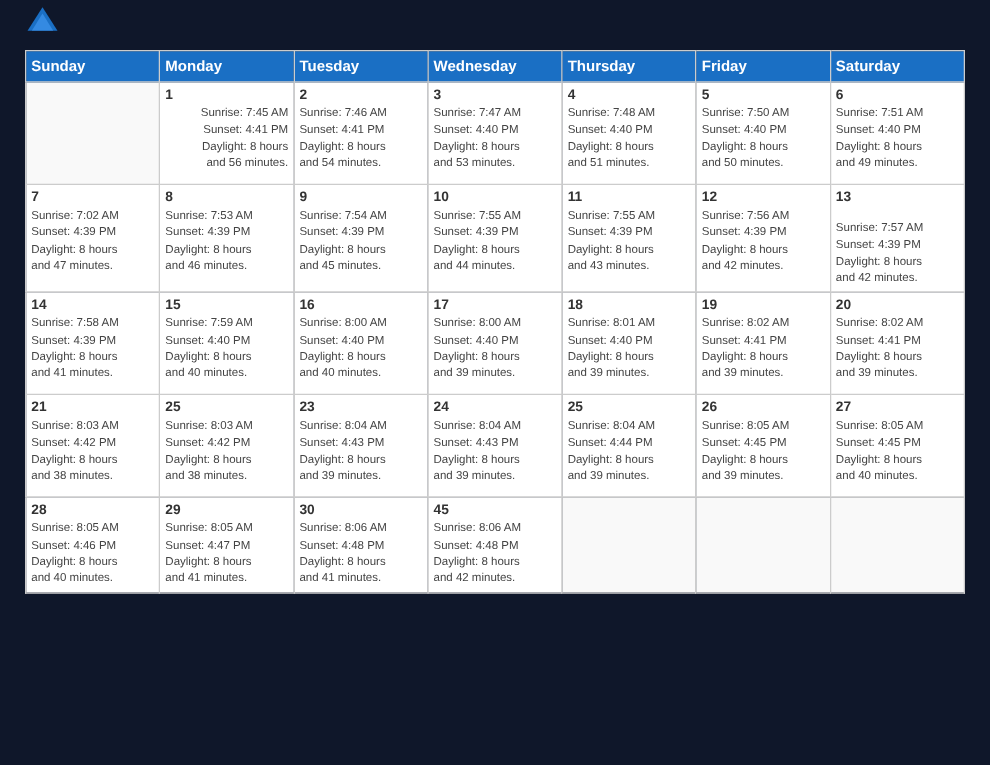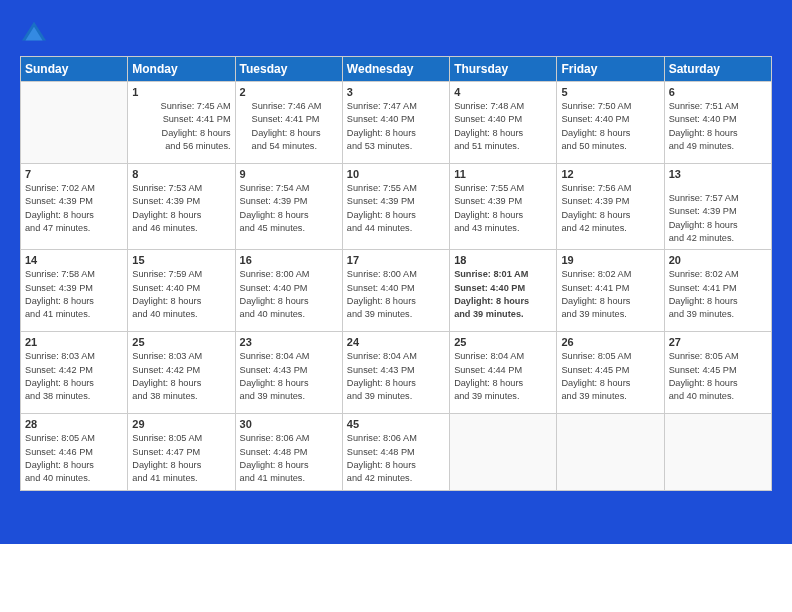--- a/index.html
+++ b/index.html
@@ -5,23 +5,23 @@
     * { margin: 0; padding: 0; box-sizing: border-box; }
     body {
       font-family: Arial, sans-serif;
       background: #fff;
       width: 792px;
       height: 612px;
       overflow: hidden;
     }
     .page {
       width: 792px;
-      height: 544px;
-      padding: 20px 20px;
-      background: #1d4ed8;
+      height: 612px;
+      padding: 4px 20px;
+      background: #0f172a;
     }
     .header {
       display: flex;
       justify-content: space-between;
       align-items: flex-start;
       margin-bottom: 12px;
     }
     .logo {
       display: flex;
       align-items: center;
@@ -132,21 +132,21 @@
           <td class="empty"></td>
           <td>
             <span class="day-number">1</span>
             <div class="day-info" style="white-space: pre-line; text-align: right;">Sunrise: 7:45 AM
 Sunset: 4:41 PM
 Daylight: 8 hours
 and 56 minutes.</div>
           </td>
           <td>
             <span class="day-number">2</span>
-            <div class="day-info" style="white-space: pre-line; margin-left: 12px;">Sunrise: 7:46 AM
+            <div class="day-info" style="white-space: pre-line;">Sunrise: 7:46 AM
 Sunset: 4:41 PM
 Daylight: 8 hours
 and 54 minutes.</div>
           </td>
           <td>
             <span class="day-number">3</span>
             <div class="day-info" style="white-space: pre-line;">Sunrise: 7:47 AM
 Sunset: 4:40 PM
 Daylight: 8 hours
 and 53 minutes.</div>
@@ -248,21 +248,21 @@
           </td>
           <td>
             <span class="day-number">17</span>
             <div class="day-info" style="white-space: pre-line;">Sunrise: 8:00 AM
 Sunset: 4:40 PM
 Daylight: 8 hours
 and 39 minutes.</div>
           </td>
           <td>
             <span class="day-number">18</span>
-            <div class="day-info" style="white-space: pre-line; font-weight: bold;">Sunrise: 8:01 AM
+            <div class="day-info" style="white-space: pre-line;">Sunrise: 8:01 AM
 Sunset: 4:40 PM
 Daylight: 8 hours
 and 39 minutes.</div>
           </td>
           <td>
             <span class="day-number">19</span>
             <div class="day-info" style="white-space: pre-line;">Sunrise: 8:02 AM
 Sunset: 4:41 PM
 Daylight: 8 hours
 and 39 minutes.</div>

